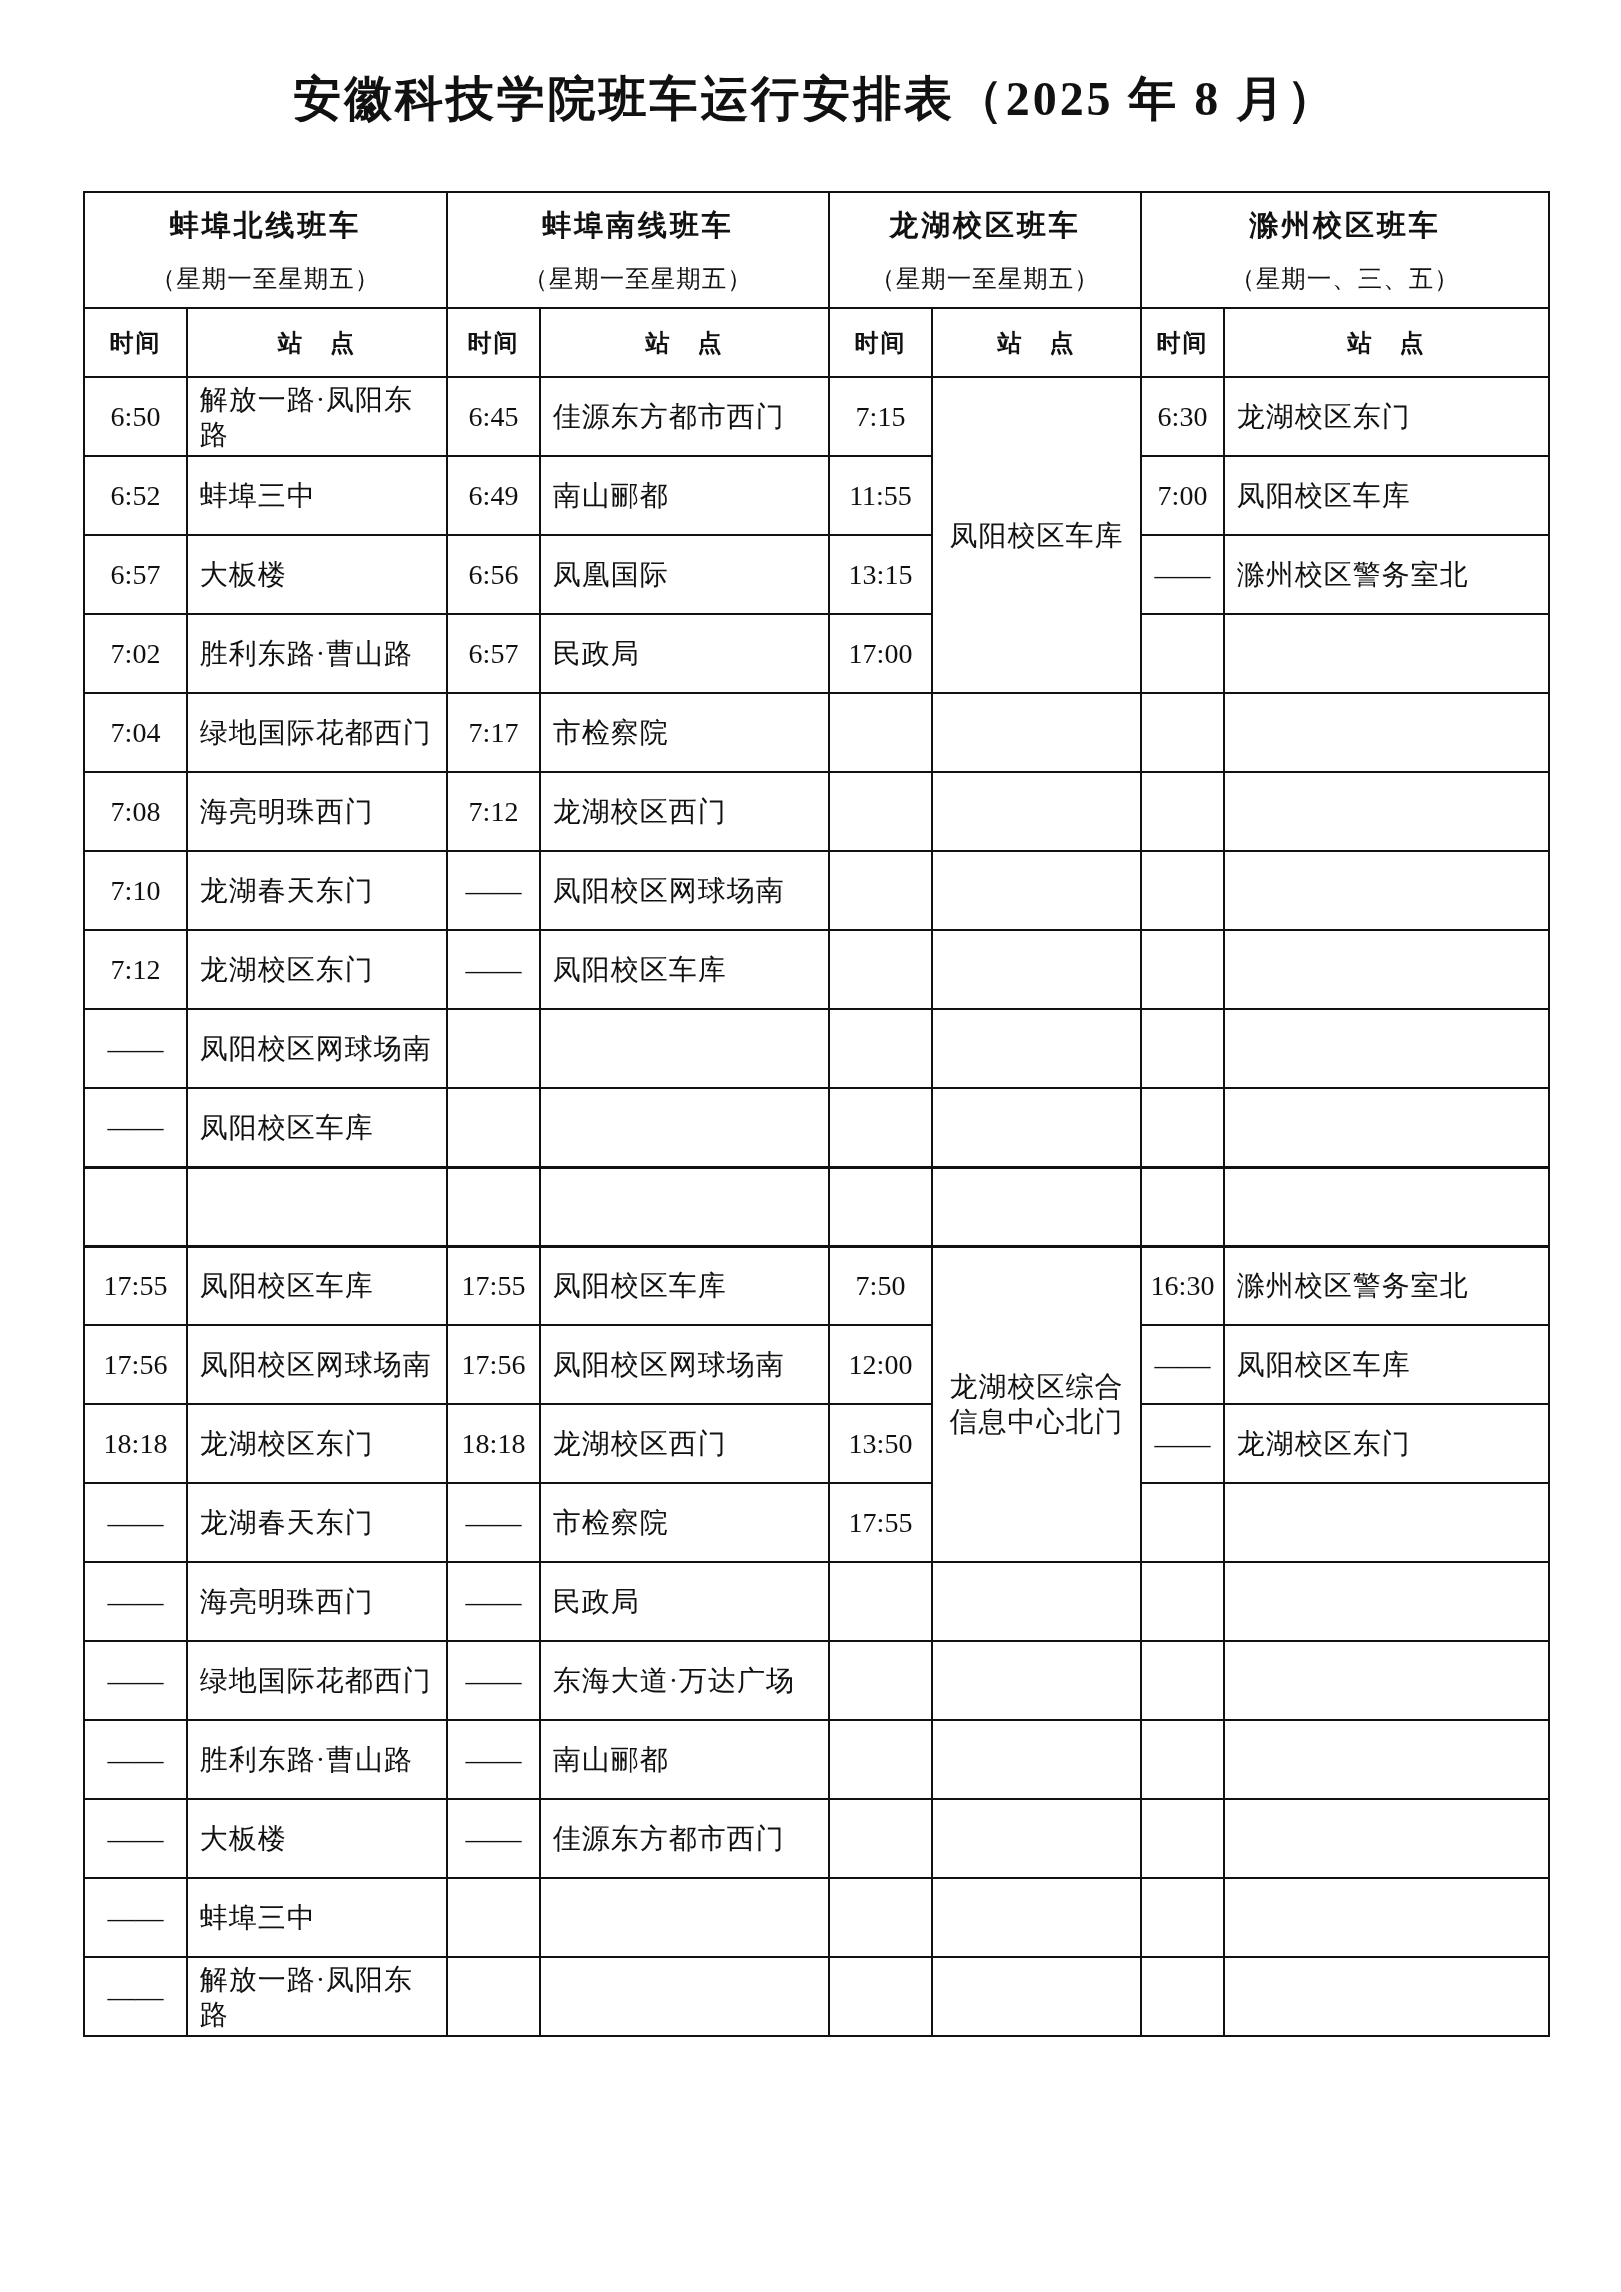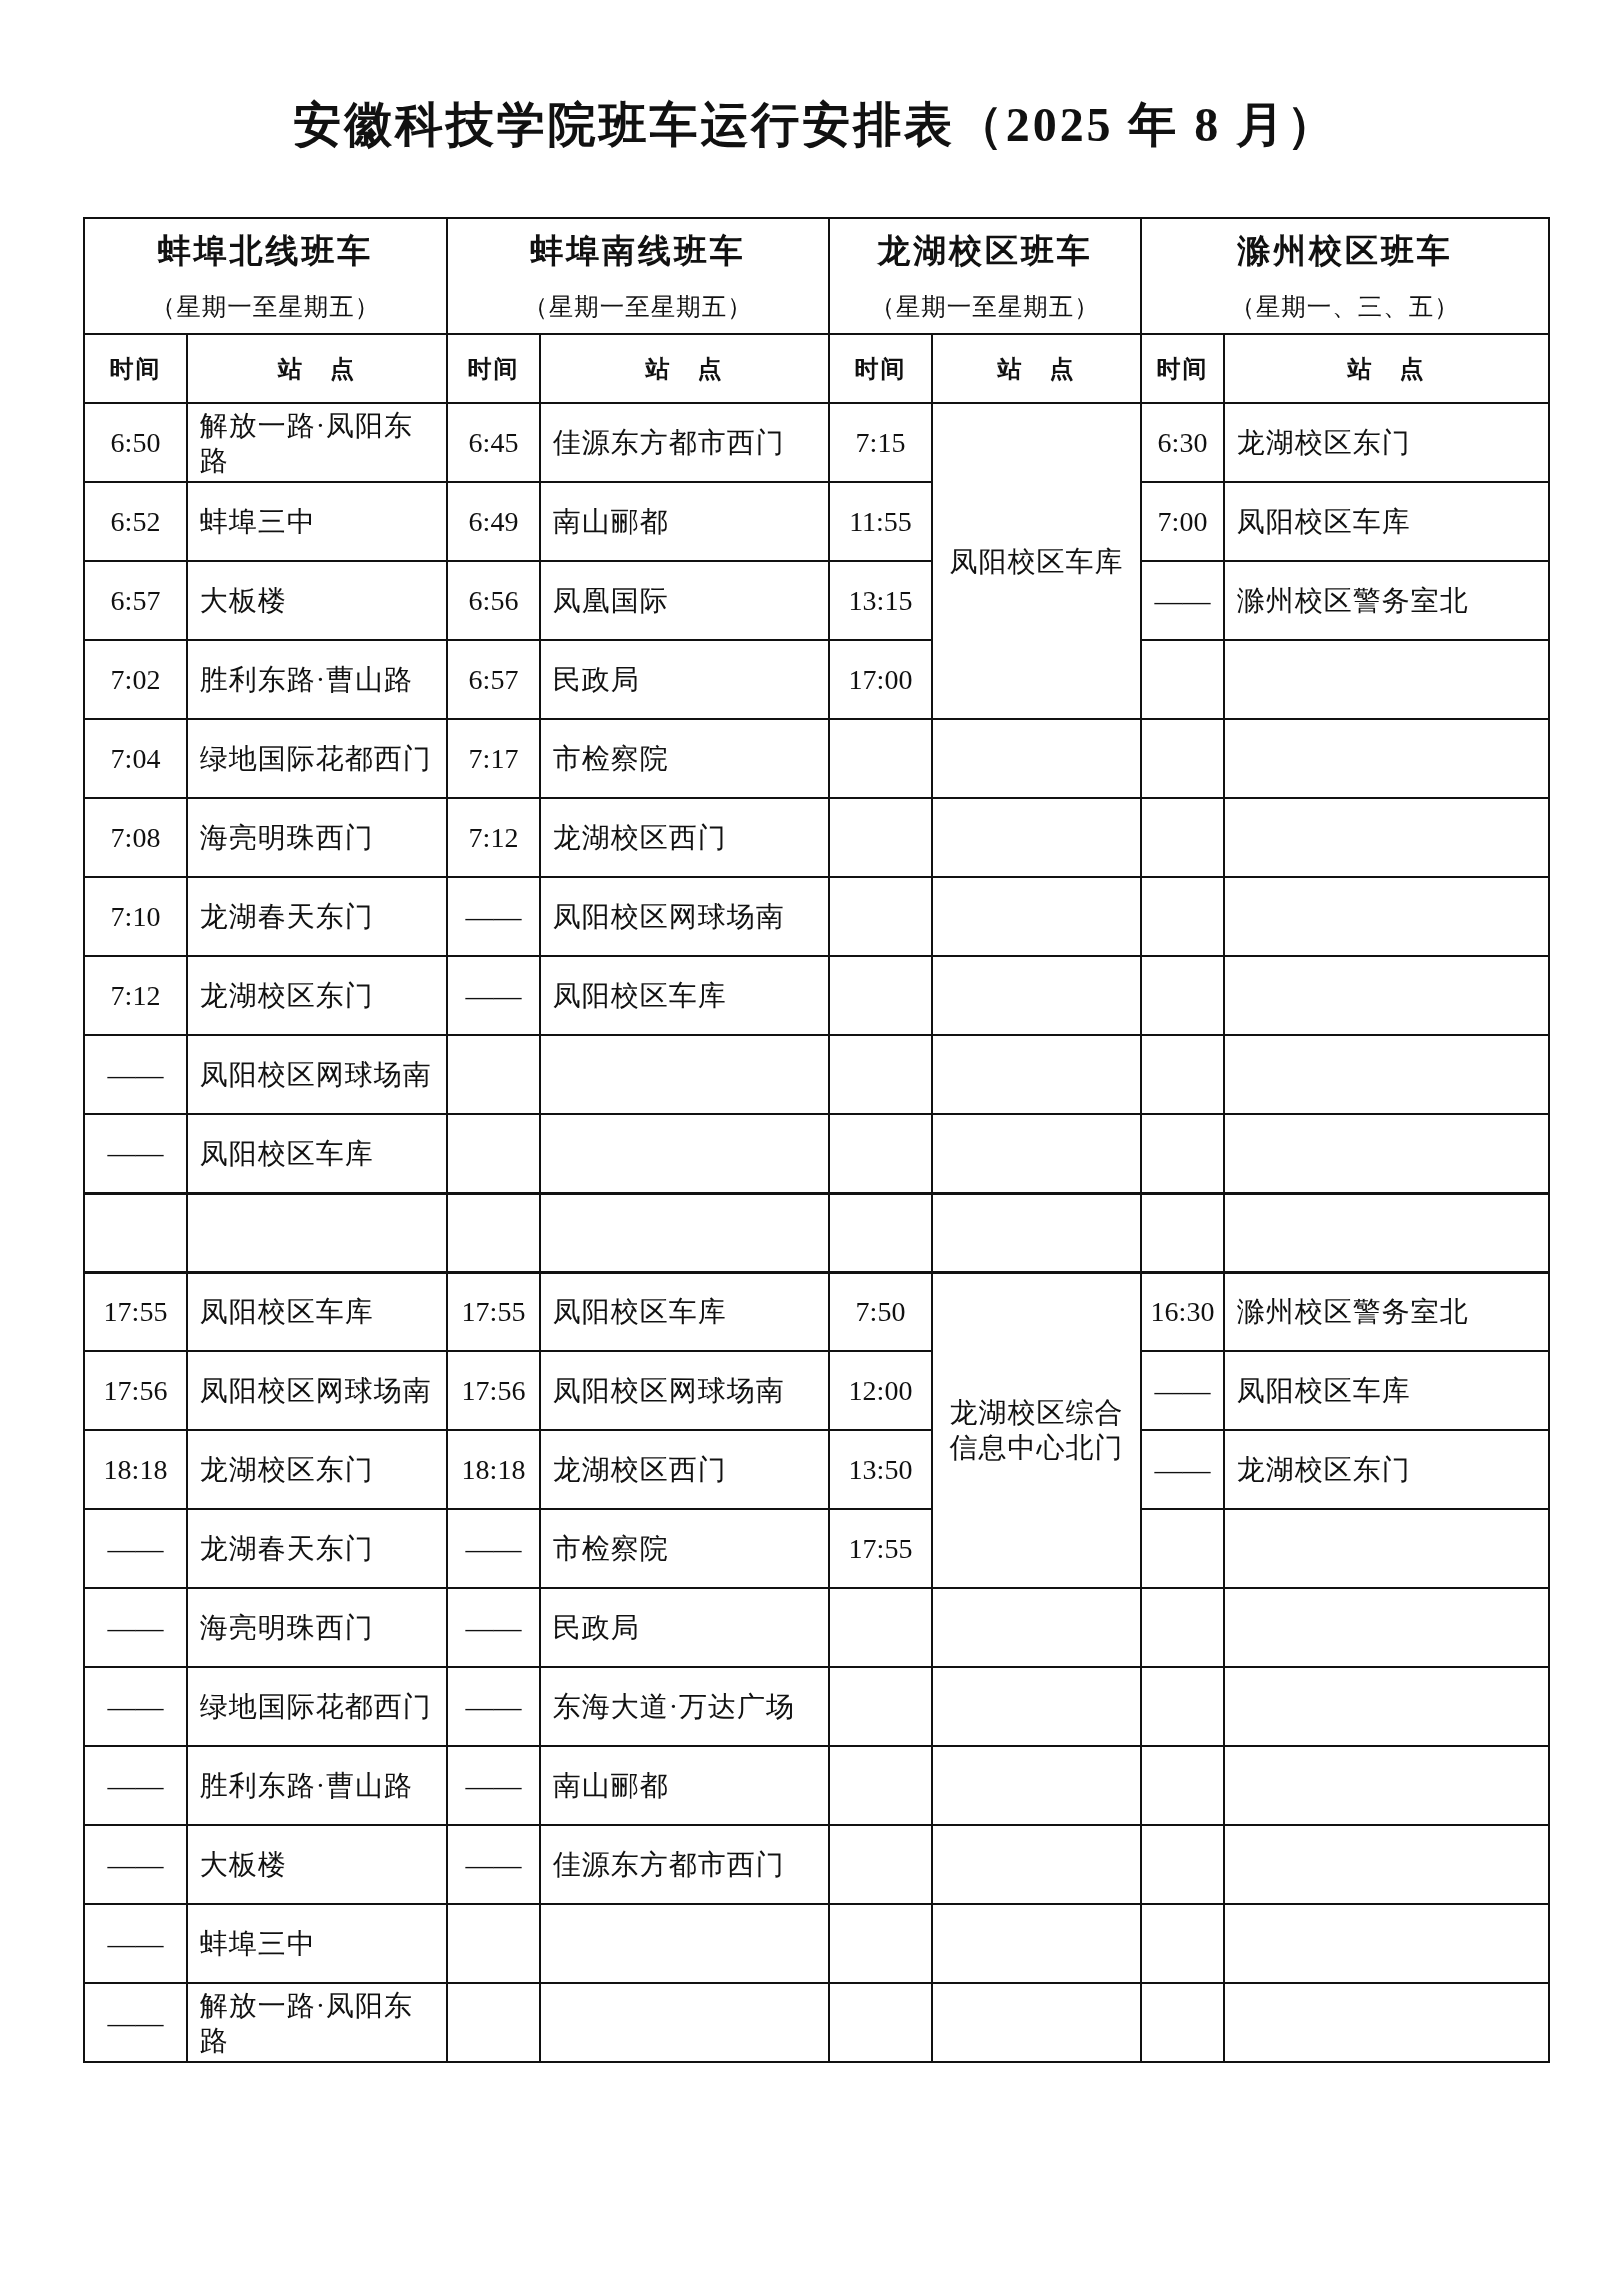--- a/index.html
+++ b/index.html
@@ -2,41 +2,41 @@
 <html><head>
 <meta charset="utf-8">
 <style>
   html, body { margin: 0; padding: 0; }
   body {
     width: 1621px; height: 2293px;
     background: #ffffff;
     color: #111111;
     font-family: "Liberation Serif", serif;
   }
-  .sheet { position: relative; width: 1621px; height: 1899px; padding-top: 97px; box-sizing: border-box; }
+  .sheet { position: relative; width: 1621px; height: 1899px; padding-top: 71px; box-sizing: border-box; }
   h1.title {
     margin: 0 0 0 83px;
     width: 1465px;
     text-align: center;
     font-size: 48px;
     font-weight: bold;
     letter-spacing: 2.9px;
     line-height: 1.15;
     white-space: nowrap;
   }
   table.sched {
     border-collapse: collapse;
     table-layout: fixed;
     width: 1465px;
     margin: 65px 0 0 83px;
     border: 2.9px solid #111;
   }
   th, td { border: 2px solid #111; overflow: hidden; box-sizing: border-box; background: #fff; }
   tr.group-row th { border-bottom-width: 2.9px; height: 116px; vertical-align: middle; padding: 0; }
-  .g-title { font-size: 33px; font-weight: bold; letter-spacing: 2.9px; text-align: center; }
+  .g-title { font-size: 29px; font-weight: bold; letter-spacing: 2.9px; text-align: center; }
   .g-sub { font-size: 24.5px; font-weight: normal; letter-spacing: 1px; margin-top: 16px; }
   tr.colhead-row th {
     height: 69px; font-size: 24px; font-weight: bold;
     letter-spacing: 2px; border-bottom-width: 2.9px; vertical-align: middle;
   }
   tbody tr { height: 79px; }
   td.time { text-align: center; font-size: 28px; vertical-align: middle; padding: 0 2px; }
   td.station {
     text-align: left; font-size: 28px; letter-spacing: 1px;
     vertical-align: middle; padding: 2px 7.8px 2px 11.8px; line-height: 1.25;

